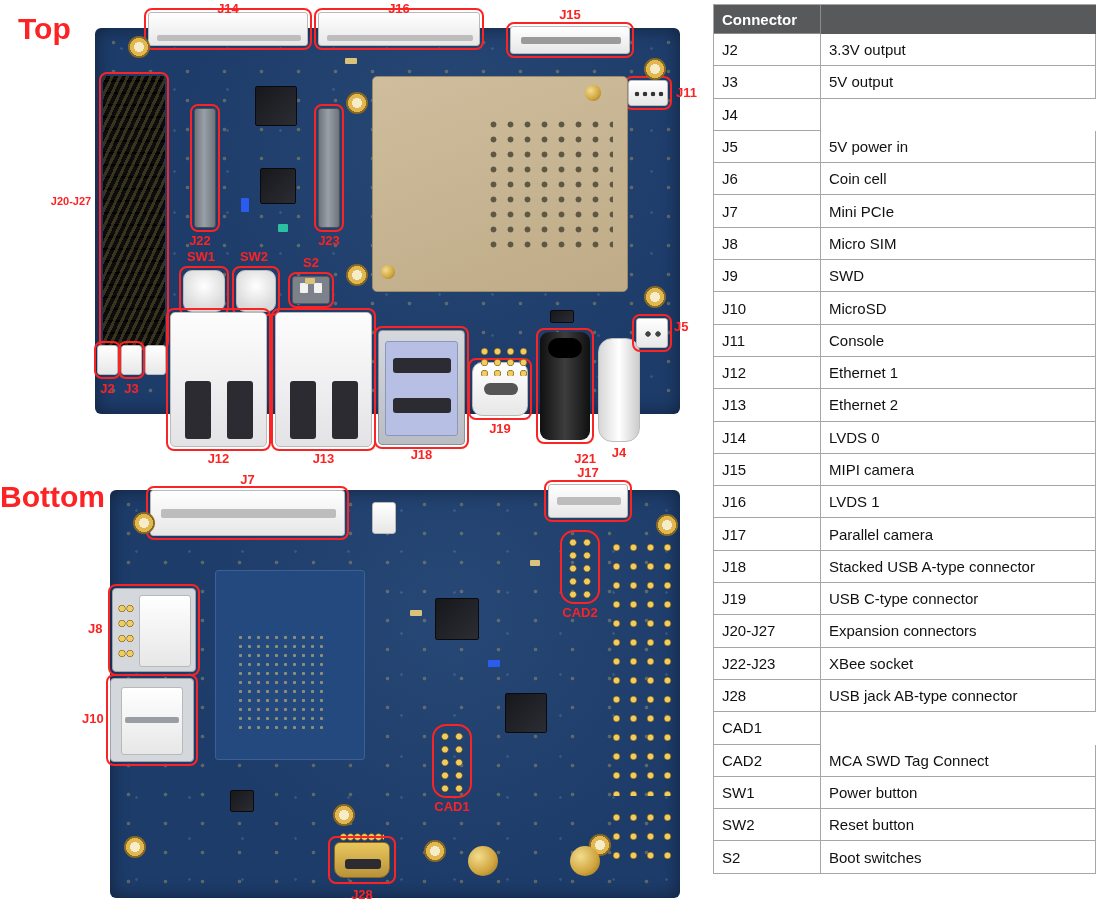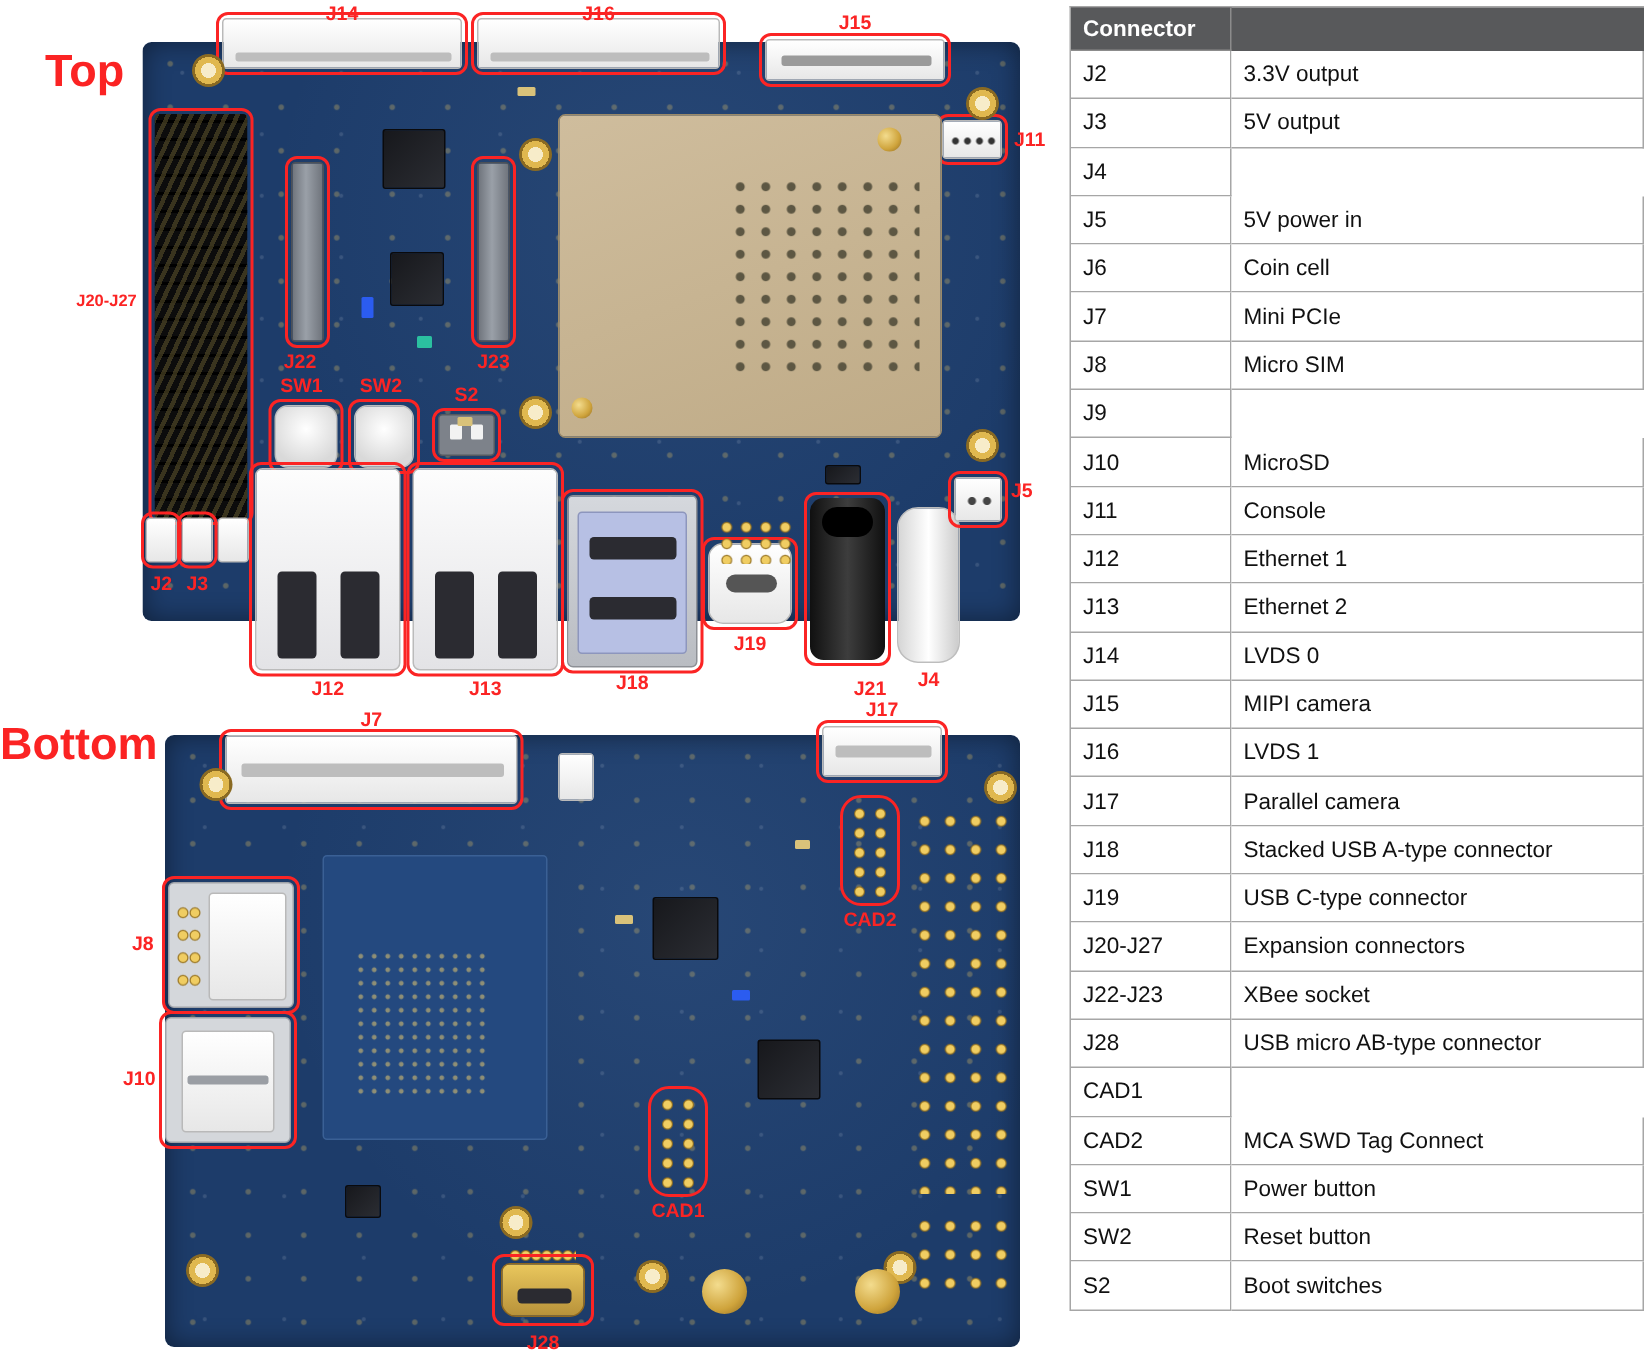--- a/index.html
+++ b/index.html
@@ -63,21 +63,21 @@
            display:flex; align-items:center; font-size:15px; color:#111; background:#ffffff; overflow:hidden; }
   .tcell.c1 { width:107px; flex:none; }
   .tcell.c2 { flex:1; }
   .trow.head .tcell { background:#58595b; color:#ffffff; font-weight:bold; border-color:#8c8c8c; }
 </style>
 </head>
 <body>
 
 <div class="page">
 
-  <div class="board-title" style="left:30px; top:12px;margin-top:19px;">Top</div>
+  <div class="board-title" style="left:18px; top:12px;">Top</div>
 
   <div class="board" style="left:95px; top:28px; width:585px; height:386px;">
 
     <div class="conn-white" style="left:53px; top:-16px; width:160px; height:34px;">
       <div class="slot" style="left:8px; top:22px; width:144px; height:6px;"></div>
     </div>
     <div class="ann-box" style="left:49px; top:-20px; width:168px; height:42px;"></div>
     <div class="ann-label" style="left:49px; top:-26px; width:168px;">J14</div>
 
     <div class="conn-white" style="left:223px; top:-16px; width:162px; height:34px;">
@@ -170,21 +170,21 @@
     <div class="conn-white" style="left:377px; top:334px; width:56px; height:54px; border-radius:10px;">
       <div class="slot-dark" style="left:11px; top:20px; width:34px; height:12px; border-radius:6px; background:#555;"></div>
     </div>
     <div class="ann-box" style="left:373px; top:330px; width:64px; height:62px;"></div>
     <div class="ann-label" style="left:373px; top:394px; width:64px;">J19</div>
 
     <div class="jack-black" style="left:445px; top:304px; width:50px; height:108px;">
       <div class="slot-dark" style="left:8px; top:6px; width:34px; height:20px; border-radius:10px; background:#000;"></div>
     </div>
     <div class="ann-box" style="left:441px; top:300px; width:58px; height:116px;"></div>
-    <div class="ann-label" style="left:456px; top:424px; width:58px;">J21</div>
+    <div class="ann-label" style="left:443px; top:424px; width:58px;text-align:right;">J21</div>
 
     <div class="cyl-white" style="left:503px; top:310px; width:42px; height:104px;"></div>
     <div class="ann-label" style="left:503px; top:418px; width:42px;">J4</div>
 
     <div class="conn-white" style="left:541px; top:290px; width:32px; height:30px;">
       <div class="dots-dark" style="left:6px; top:9px; width:20px; height:12px; background-size:10px 12px; background-image:radial-gradient(circle,#444 2.4px, rgba(0,0,0,0) 3px);"></div>
     </div>
     <div class="ann-box" style="left:537px; top:286px; width:40px; height:38px;"></div>
     <div class="ann-label" style="left:579px; top:292px; width:30px; text-align:left;">J5</div>
 
@@ -297,20 +297,21 @@
     <div class="trow">
         <div class="tcell c1">J7</div>
         <div class="tcell c2">Mini PCIe</div>
       </div>
     <div class="trow">
         <div class="tcell c1">J8</div>
         <div class="tcell c2">Micro SIM</div>
       </div>
     <div class="trow">
         <div class="tcell c1">J9</div>
+        <div class="tcell c2">SWD</div>
       </div>
     <div class="trow">
         <div class="tcell c1">J10</div>
         <div class="tcell c2">MicroSD</div>
       </div>
     <div class="trow">
         <div class="tcell c1">J11</div>
         <div class="tcell c2">Console</div>
       </div>
     <div class="trow">
@@ -348,21 +349,21 @@
     <div class="trow">
         <div class="tcell c1">J20-J27</div>
         <div class="tcell c2">Expansion connectors</div>
       </div>
     <div class="trow">
         <div class="tcell c1">J22-J23</div>
         <div class="tcell c2">XBee socket</div>
       </div>
     <div class="trow">
         <div class="tcell c1">J28</div>
-        <div class="tcell c2">USB micro AB-type connector</div>
+        <div class="tcell c2">USB jack AB-type connector</div>
       </div>
     <div class="trow">
         <div class="tcell c1">CAD1</div>
       </div>
     <div class="trow">
         <div class="tcell c1">CAD2</div>
         <div class="tcell c2">MCA SWD Tag Connect</div>
       </div>
     <div class="trow">
         <div class="tcell c1">SW1</div>

